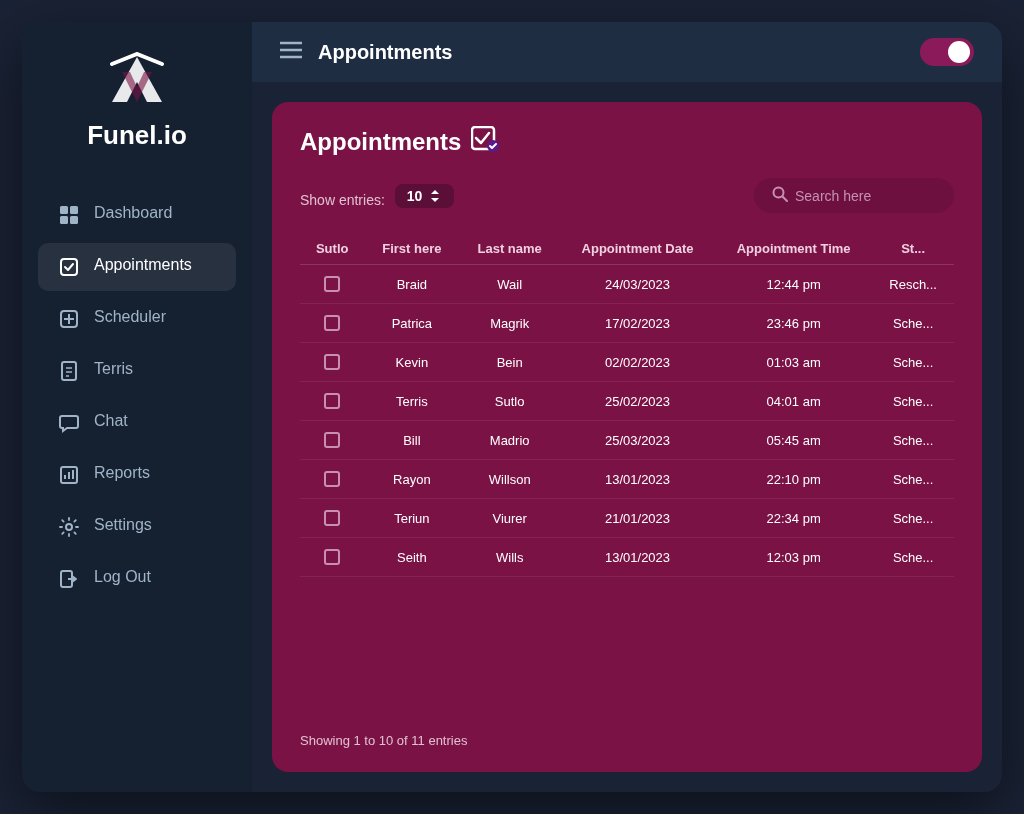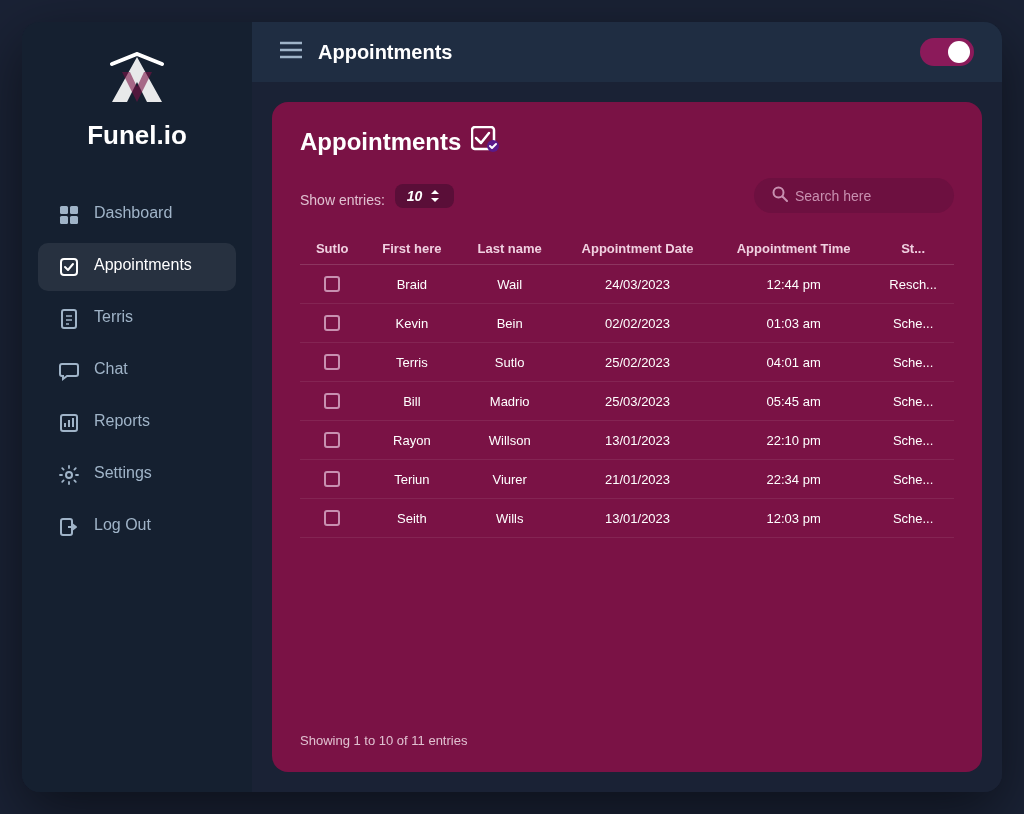--- a/index.html
+++ b/index.html
@@ -174,21 +174,20 @@
     .entries-badge {
       background: #5a0e38;
       color: #ffffff;
       border-radius: 8px;
       padding: 4px 12px;
       font-size: 14px;
       font-weight: 600;
       display: flex;
       align-items: center;
       gap: 6px;
-      font-style: italic;
     }
     .search-box {
       background: #6d1040;
       border-radius: 24px;
       padding: 8px 18px;
       display: flex;
       align-items: center;
       gap: 7px;
       min-width: 200px;
     }
@@ -281,20 +280,30 @@
         <span>Dashboard</span>
       </li>
       <li class="nav-item active">
         <span class="nav-icon">
           <svg width="20" height="20" viewBox="0 0 20 20" fill="none">
               <rect x="2" y="2" width="16" height="16" rx="3" stroke="white" stroke-width="2" fill="none"></rect>
               <path d="M6 10 L9 13 L14 7" stroke="white" stroke-width="2" stroke-linecap="round" stroke-linejoin="round"></path>
             </svg>
         </span>
         <span>Appointments</span>
+      </li>
+      <li class="nav-item">
+        <span class="nav-icon">
+          <svg width="20" height="20" viewBox="0 0 20 20" fill="none">
+              <rect x="2" y="2" width="16" height="16" rx="3" stroke="#a0b4c8" stroke-width="2" fill="none"></rect>
+              <line x1="10" y1="5" x2="10" y2="15" stroke="#a0b4c8" stroke-width="2"></line>
+              <line x1="5" y1="10" x2="15" y2="10" stroke="#a0b4c8" stroke-width="2"></line>
+            </svg>
+        </span>
+        <span>Scheduler</span>
       </li>
       <li class="nav-item">
         <span class="nav-icon">
           <svg width="20" height="20" viewBox="0 0 20 20" fill="none">
               <rect x="3" y="1" width="14" height="18" rx="2" stroke="#a0b4c8" stroke-width="2" fill="none"></rect>
               <line x1="7" y1="7" x2="13" y2="7" stroke="#a0b4c8" stroke-width="1.5"></line>
               <line x1="7" y1="11" x2="13" y2="11" stroke="#a0b4c8" stroke-width="1.5"></line>
               <line x1="7" y1="15" x2="10" y2="15" stroke="#a0b4c8" stroke-width="1.5"></line>
             </svg>
         </span>
@@ -418,20 +427,32 @@
       <td>24/03/2023</td>
       <td>12:44 pm</td>
       <td>Resch...</td>
     </tr>
                 <tr>
       <td>
         <div class="checkbox-cell">
           <input type="checkbox" class="row-checkbox" style="">
         </div>
       </td>
+      <td>Patrica</td>
+      <td>Magrik</td>
+      <td>17/02/2023</td>
+      <td>23:46 pm</td>
+      <td>Sche...</td>
+    </tr>
+                <tr>
+      <td>
+        <div class="checkbox-cell">
+          <input type="checkbox" class="row-checkbox" style="">
+        </div>
+      </td>
       <td>Kevin</td>
       <td>Bein</td>
       <td>02/02/2023</td>
       <td>01:03 am</td>
       <td>Sche...</td>
     </tr>
                 <tr>
       <td>
         <div class="checkbox-cell">
           <input type="checkbox" class="row-checkbox" style="">

